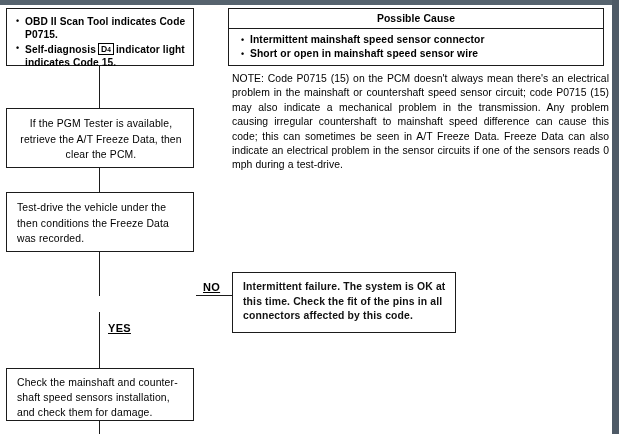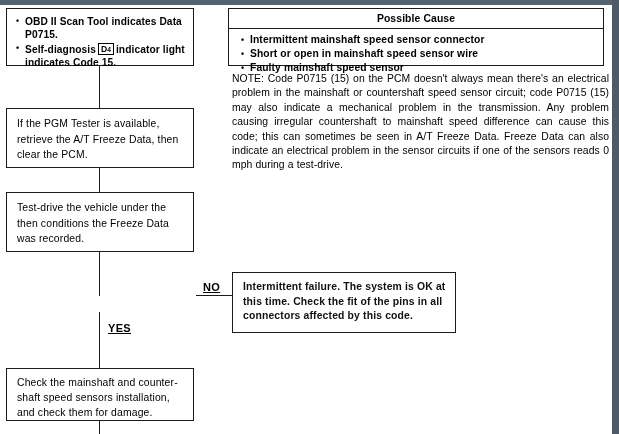--- a/index.html
+++ b/index.html
@@ -186,32 +186,32 @@
 
 <div id="page">
 
   <div class="scan-bar-top"></div>
   <div class="scan-bar-right"></div>
 
   <div class="box" style="left:6px; top:8px; width:188px; height:58px;">
     <div class="box-inner" style="padding:6px 6px 4px 9px;">
       <ul class="bullets">
         <li>
-          <span>OBD II Scan Tool indicates Data P0715.</span>
+          <span>OBD II Scan Tool indicates Code P0715.</span>
         </li>
         <li>
           <span>Self-diagnosis</span><span class="d4-chip"><span>D</span><sub>4</sub></span><span>indicator light indicates Code 15.</span>
         </li>
       </ul>
     </div>
   </div>
 
   <div class="vline" style="left:99px; top:66px; height:42px;"></div>
 
-  <div class="box" style="left:6px; top:108px; width:188px; height:60px;">
+  <div class="box" style="left:6px; top:108px; width:188px; height:60px;text-align:center;">
     <div class="box-inner" style="padding:7px 8px 6px 10px;">
       <div class="proc-text regular">If the PGM Tester is available, retrieve the A/T Freeze Data, then clear the PCM.</div>
     </div>
   </div>
 
   <div class="vline" style="left:99px; top:168px; height:24px;"></div>
 
   <div class="box" style="left:6px; top:192px; width:188px; height:60px;">
     <div class="box-inner" style="padding:7px 8px 6px 10px;">
       <div class="proc-text regular">Test-drive the vehicle under the then conditions the Freeze Data was recorded.</div>
@@ -234,21 +234,20 @@
   </div>
 
   <div class="vline" style="left:99px; top:421px; height:13px;"></div>
 
   <div class="pc-table" style="left:228px; top:8px; width:376px; height:58px;">
     <div class="pc-head">Possible Cause</div>
     <div class="pc-body">
       <ul>
         <li>Intermittent mainshaft speed sensor connector</li>
         <li>Short or open in mainshaft speed sensor wire</li>
-        <li>Faulty mainshaft speed sensor</li>
       </ul>
     </div>
   </div>
 
   <div class="note" style="left:232px; top:72px; width:377px;">NOTE: Code P0715 (15) on the PCM doesn't always mean there's an electrical problem in the mainshaft or countershaft speed sensor circuit; code P0715 (15) may also indicate a mechanical problem in the transmission. Any problem causing irregular countershaft to mainshaft speed difference can cause this code; this can sometimes be seen in A/T Freeze Data. Freeze Data can also indicate an electrical problem in the sensor circuits if one of the sensors reads 0 mph during a test-drive.</div>
 
   <div class="box" style="left:232px; top:272px; width:224px; height:61px;">
     <div class="box-inner" style="padding:7px 8px 6px 10px;">
       <div class="proc-text" style="line-height:14.6px;">Intermittent failure. The system is OK at this time. Check the fit of the pins in all connectors affected by this code.</div>
     </div>

